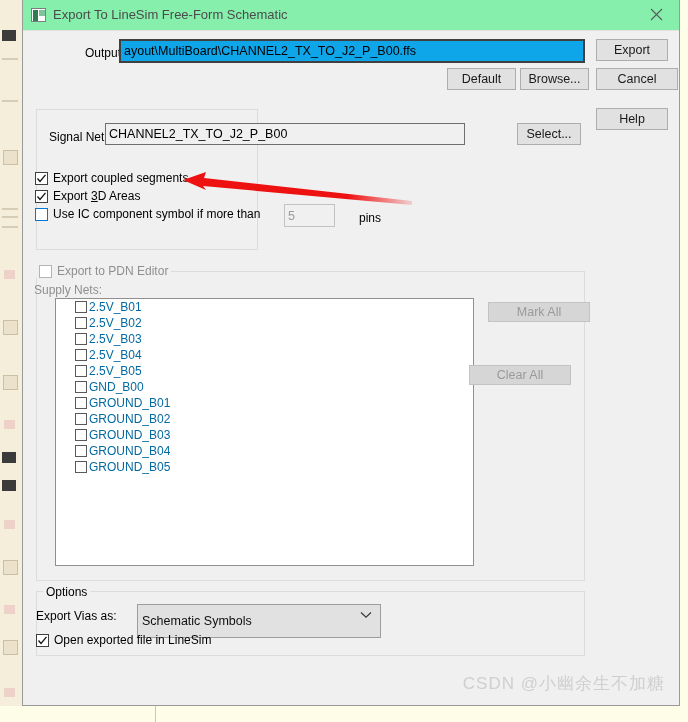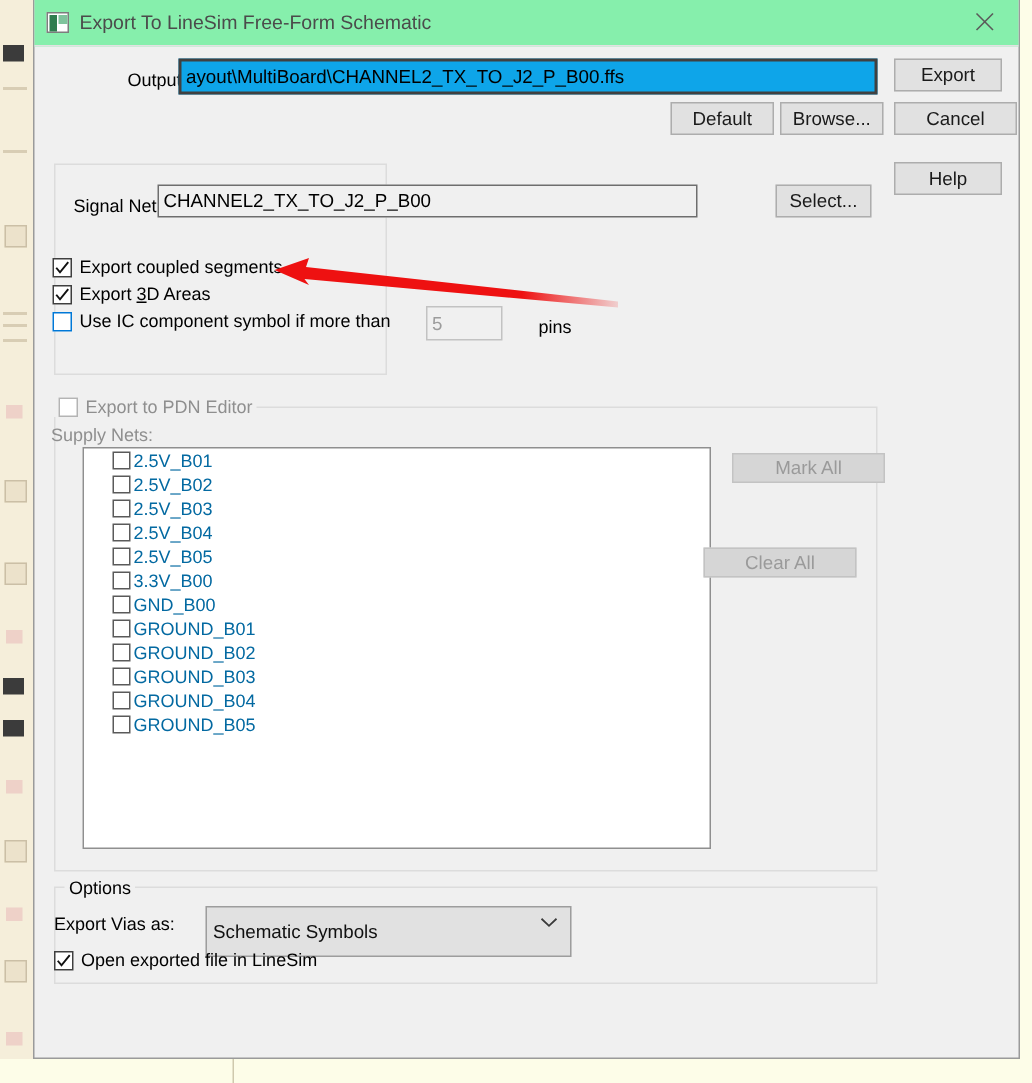--- a/index.html
+++ b/index.html
@@ -375,24 +375,20 @@
         <div class="net-row">
           <span class="nbox"></span>
           <span>2.5V_B04</span>
         </div>
         <div class="net-row">
           <span class="nbox"></span>
           <span>2.5V_B05</span>
         </div>
         <div class="net-row">
           <span class="nbox"></span>
-          <span>3.3V_B00</span>
-        </div>
-        <div class="net-row">
-          <span class="nbox"></span>
           <span>GND_B00</span>
         </div>
         <div class="net-row">
           <span class="nbox"></span>
           <span>GROUND_B01</span>
         </div>
         <div class="net-row">
           <span class="nbox"></span>
           <span>GROUND_B02</span>
         </div>
@@ -429,20 +425,21 @@
 
   <div class="chk" style="left:13px; top:634px;">
     <span class="box">
       <svg width="11" height="11" viewBox="0 0 11 11">
         <polyline points="1.5,5.5 4,8.5 9.5,1.8" fill="none" stroke="#111" stroke-width="1.3"></polyline>
       </svg>
     </span>
     <span class="txt">Open exported file in LineSim</span>
   </div>
 
+  <div id="watermark">CSDN @小幽余生不加糖</div>
 </div>
 
 <svg id="arrow-overlay">
   <defs>
     <linearGradient id="arrgrad" x1="0" y1="0" x2="1" y2="0">
       <stop offset="0%" stop-color="#ee1111" stop-opacity="1"></stop>
       <stop offset="72%" stop-color="#ee1111" stop-opacity="1"></stop>
       <stop offset="100%" stop-color="#ee1111" stop-opacity="0.15"></stop>
     </linearGradient>
   </defs>

